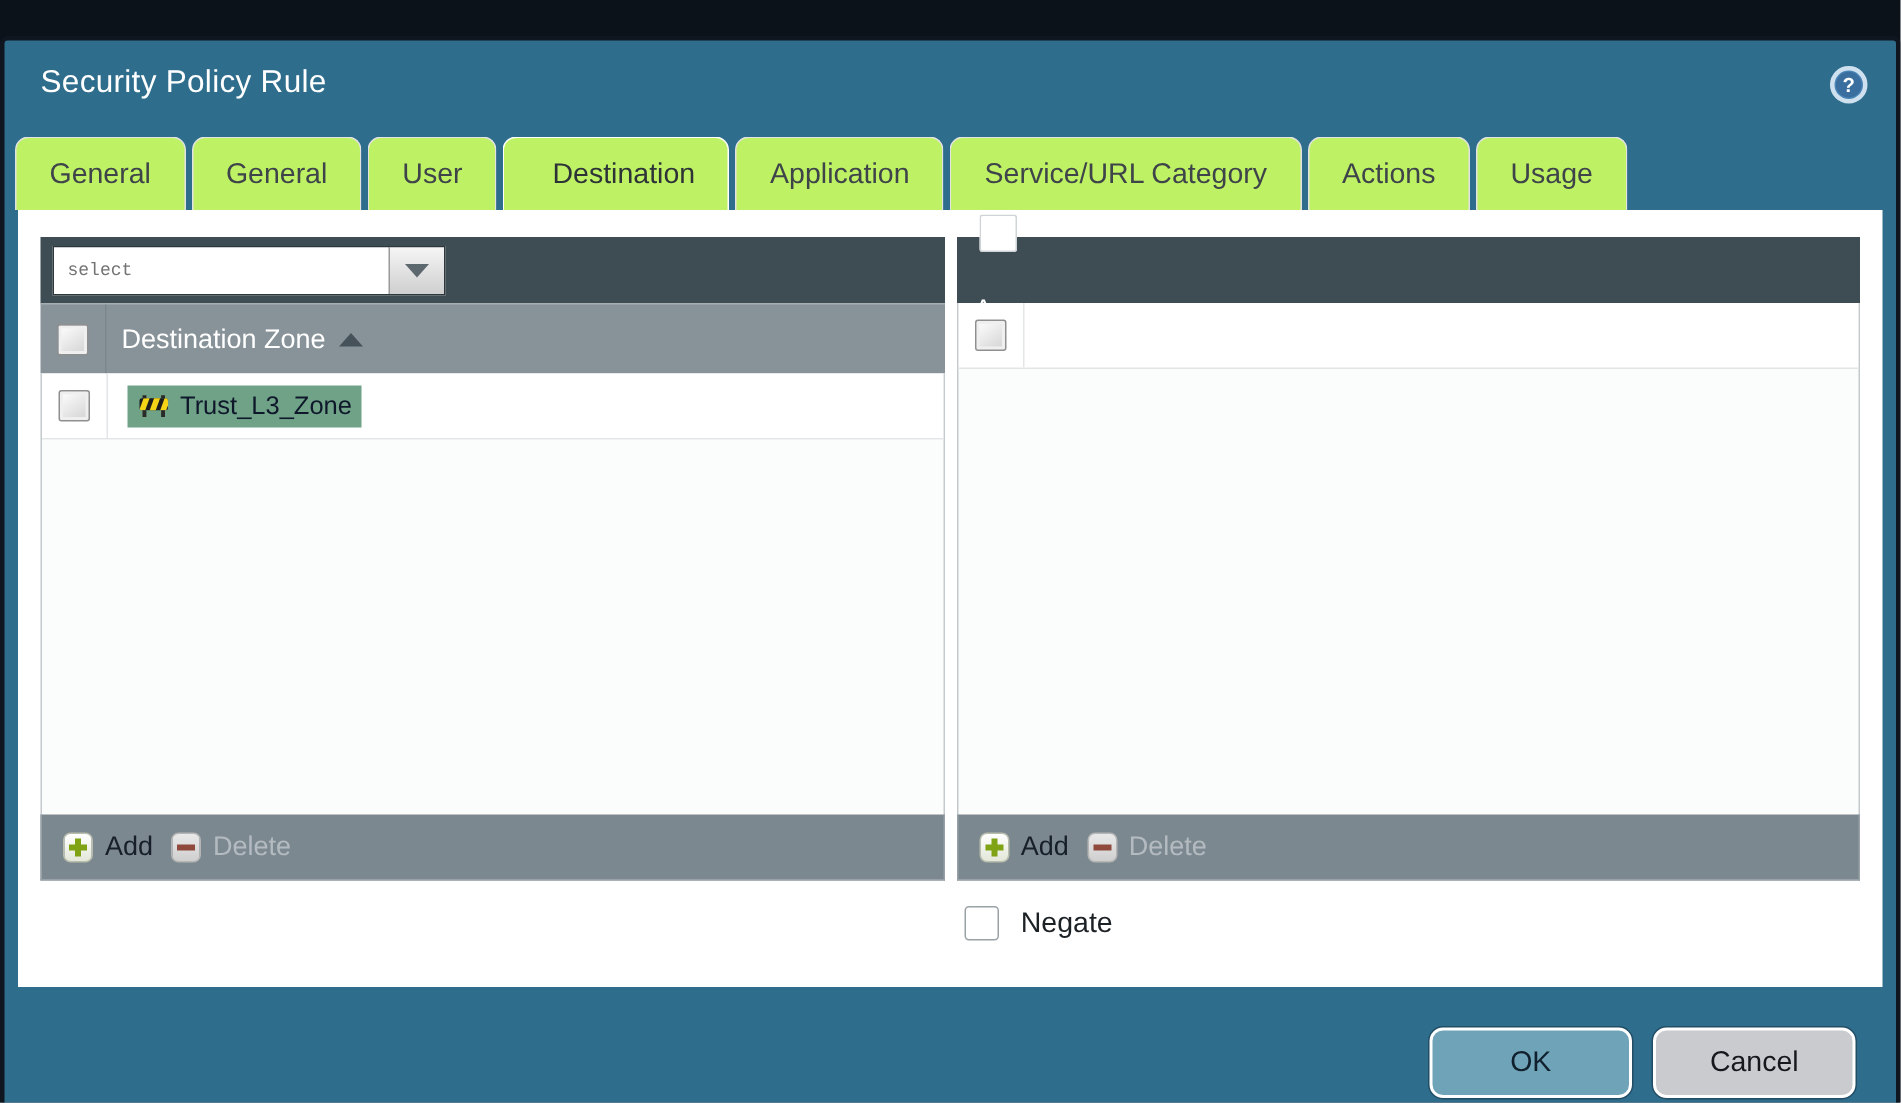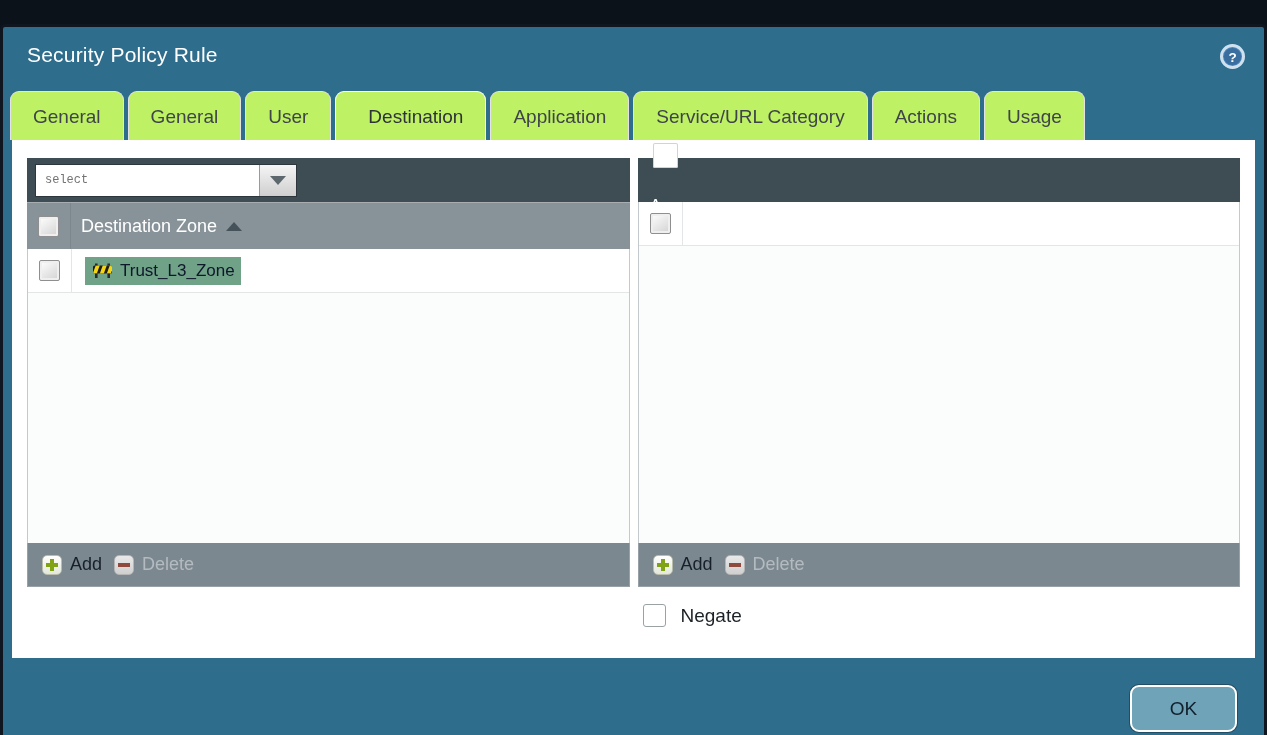--- a/index.html
+++ b/index.html
@@ -190,21 +190,21 @@
   .negate-label { font-size: 19px; color: #1c2126; }
 
   
   .bottombar {
     flex: 1 1 auto;
     display: flex; justify-content: flex-end; align-items: flex-start;
     gap: 14px;
     padding: 27px 27px 0 0;
   }
   .btn {
-    width: 107px; height: 47px;
+    width: 135px; height: 47px;
     border: 2px solid #ffffff; border-radius: 9px;
     font-family: "Liberation Sans", sans-serif;
     font-size: 19px;
     display: flex; align-items: center; justify-content: center;
     cursor: pointer;
     box-shadow: 0 0 0 1px rgba(10,20,30,0.35);
   }
   .btn-ok { background: #6fa3b8; color: #10202c; }
   .btn-cancel { background: #cacbcf; color: #15181c; }
 </style>
@@ -338,15 +338,16 @@
         <div class="negate-wrap">
           <div class="cb-negate"></div>
           <div class="negate-label">Negate</div>
         </div>
       </div>
     </div>
   </div>
 
   <div class="bottombar">
     <div class="btn btn-ok">OK</div>
+    <div class="btn btn-cancel">Cancel</div>
   </div>
 
 </div>
 
 </body></html>

